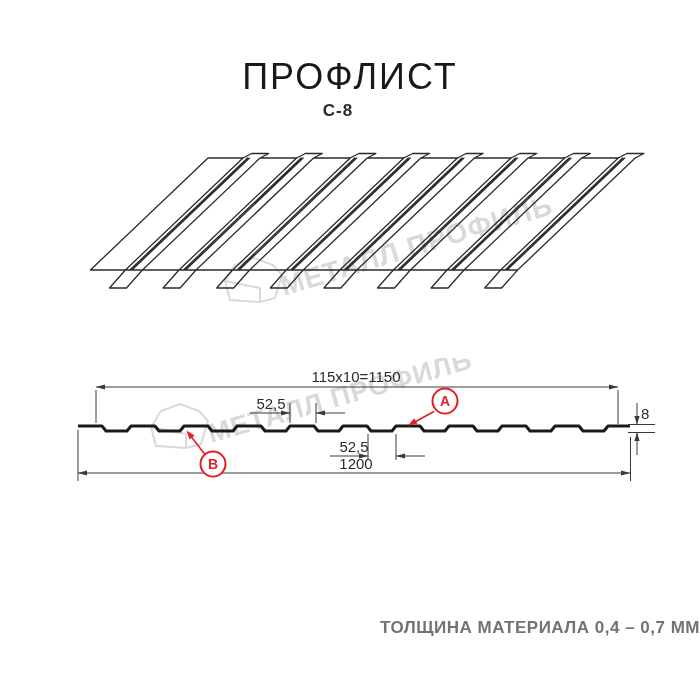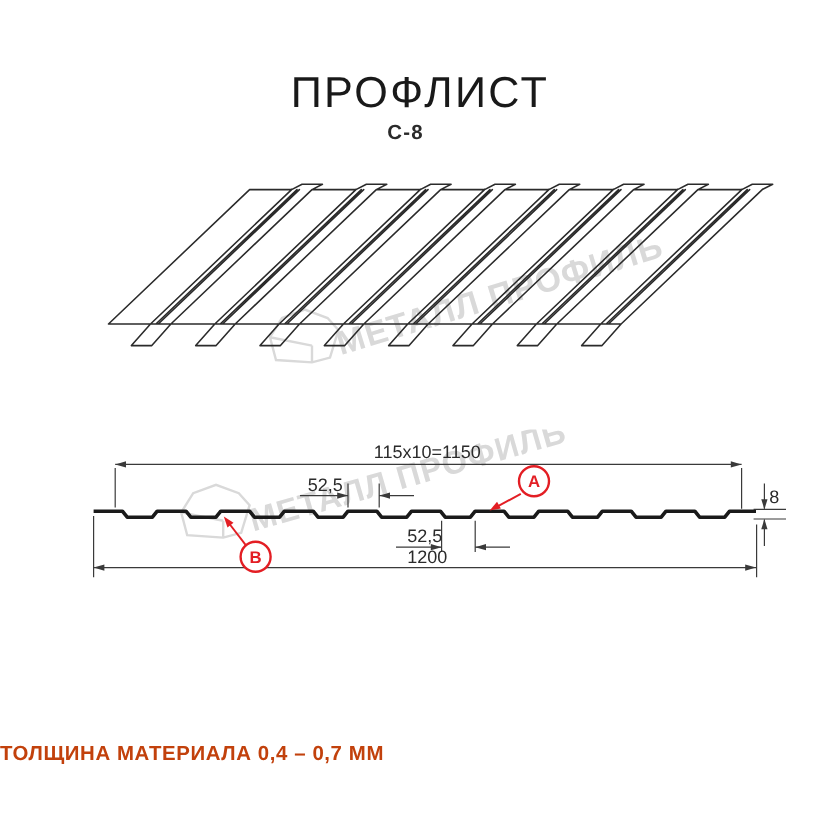--- a/index.html
+++ b/index.html
@@ -3,22 +3,22 @@
 <meta charset="utf-8">
 <style>
   html,body{margin:0;padding:0;}
   body{width:700px;height:700px;background:#ffffff;position:relative;overflow:hidden;
        font-family:"Liberation Sans", sans-serif;}
   .page{position:absolute;inset:0;background:#fff;}
   .title{position:absolute;left:0;top:56px;width:700px;text-align:center;
          font-size:36px;font-weight:normal;letter-spacing:2px;color:#191919;}
   .subtitle{position:absolute;left:0;top:101px;width:676px;text-align:center;
             font-size:17px;font-weight:bold;letter-spacing:1px;color:#2a2a2a;}
-  .footer{position:absolute;left:0;top:618px;width:700px;text-align:left;
-          font-size:17px;font-weight:bold;letter-spacing:.5px;color:#c2410c;}
+  .footer{position:absolute;left:0;top:618px;width:700px;text-align:right;
+          font-size:17px;font-weight:bold;letter-spacing:.5px;color:#737373;}
   svg{position:absolute;left:0;}
   #sheet3d{top:146px;}
   #crosssec{top:358px;}
   .dim-text{font-size:15px;fill:#2b2b2b;font-family:"Liberation Sans",sans-serif;}
   .marker-text{font-size:14px;font-weight:bold;fill:#e31e24;font-family:"Liberation Sans",sans-serif;}
   .wm-text{font-weight:bold;fill:#d9d9d9;font-family:"Liberation Sans",sans-serif;letter-spacing:1px;}
 </style>
 </head>
 <body>
 

